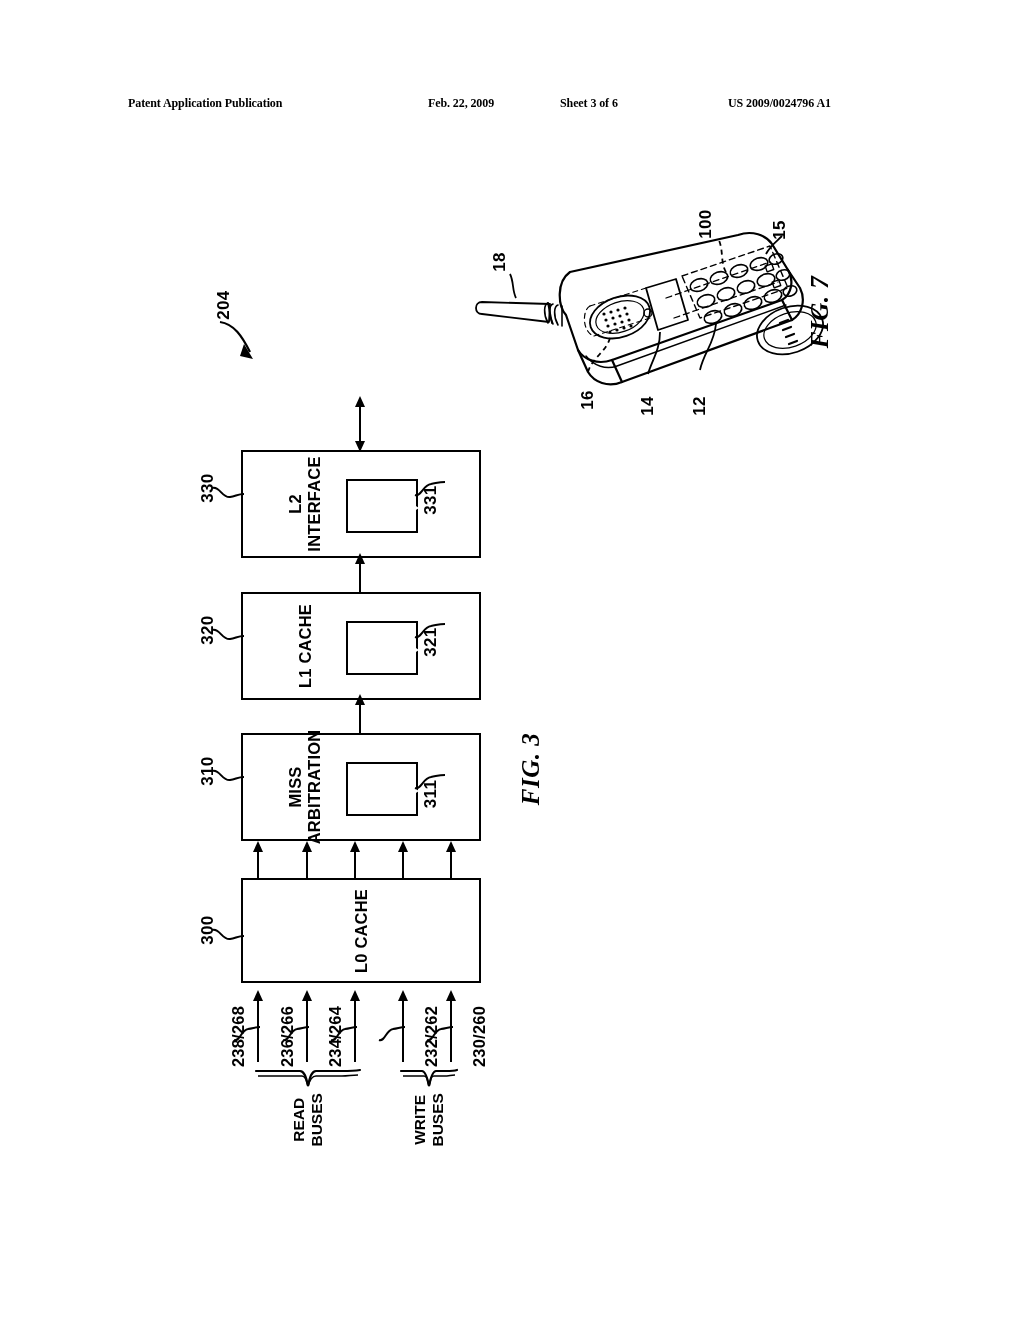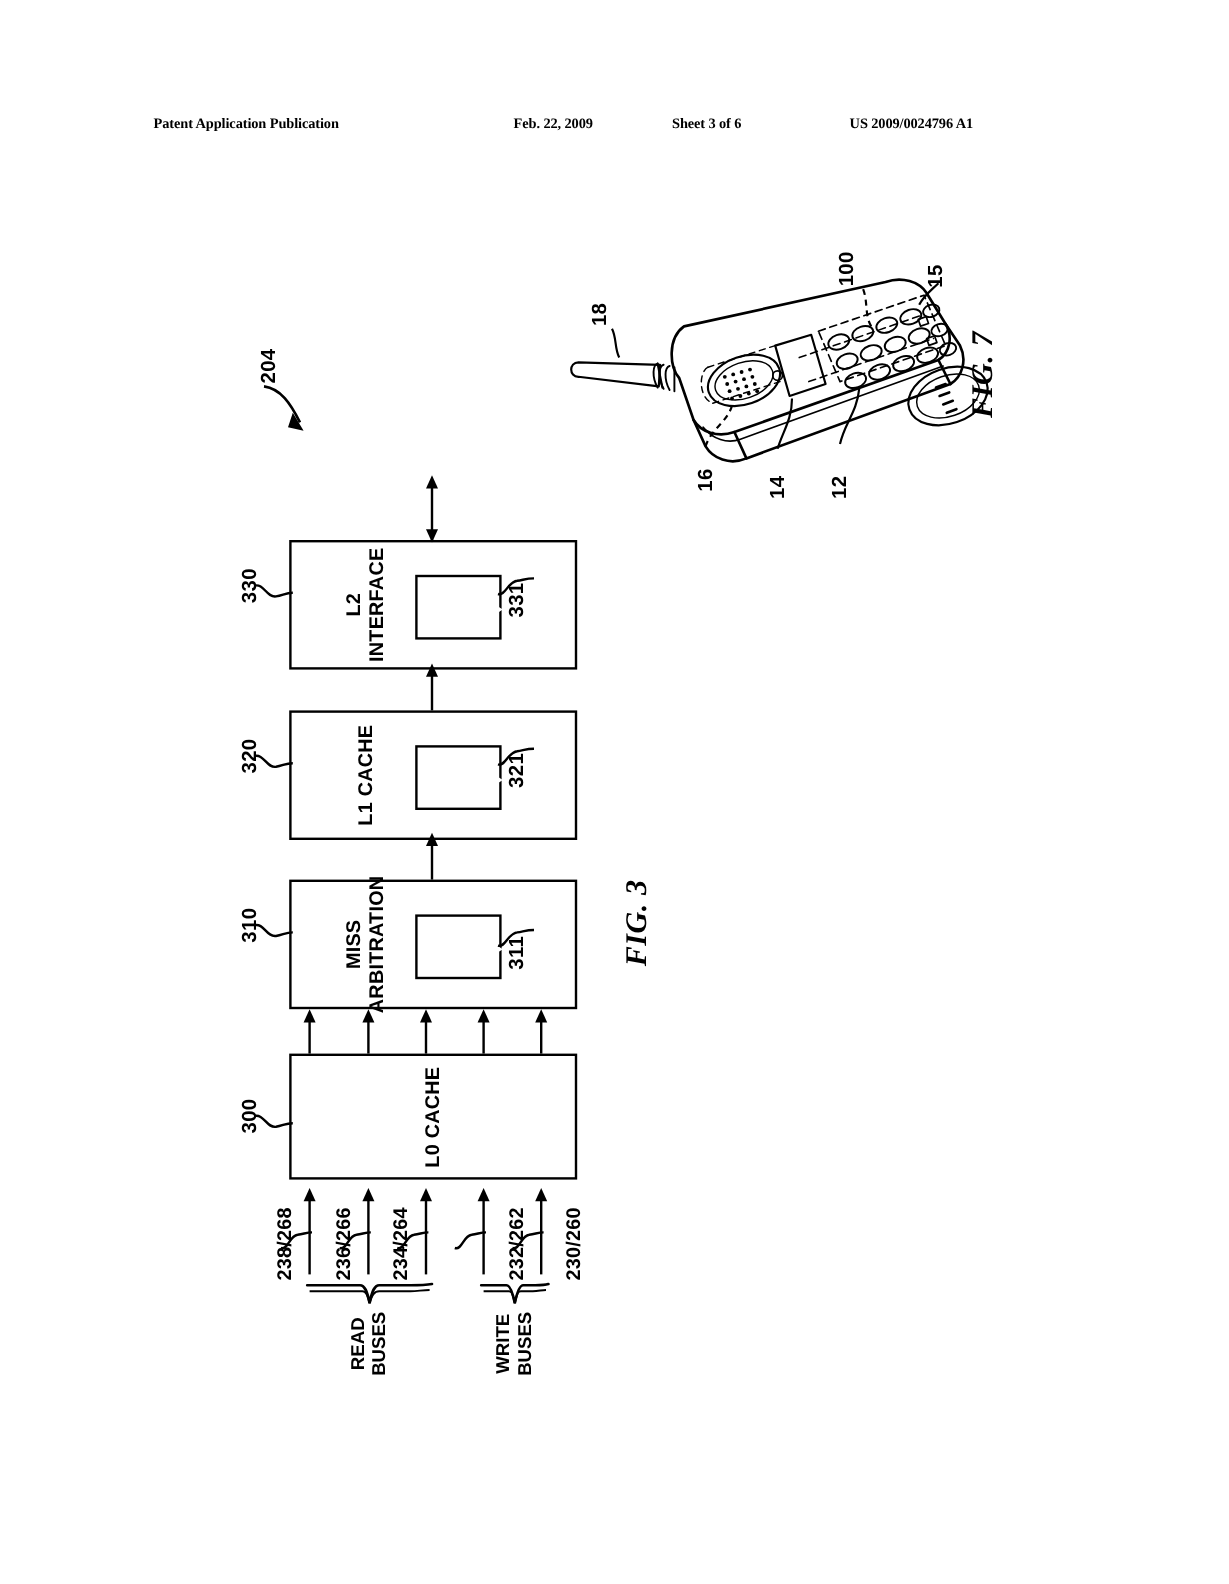--- a/index.html
+++ b/index.html
@@ -26,21 +26,21 @@
     display: flex;
     align-items: center;
     font-family: Liberation Serif, serif;
     font-weight: bold;
     font-size: 12px;
     letter-spacing: -0.1px;
   }
   #page-header .h-pub   { position: absolute; left: 128px; }
   #page-header .h-date  { position: absolute; left: 428px; }
   #page-header .h-sheet { position: absolute; left: 560px; }
-  #page-header .h-num   { position: absolute; left: 708px; }
+  #page-header .h-num   { position: absolute; left: 728px; }
 
   
   #fig3 {
     position: absolute;
     left: 0; top: 0;
     width: 1024px; height: 1320px;
   }
   .blk {
     position: absolute;
     border: 2.4px solid #000;

